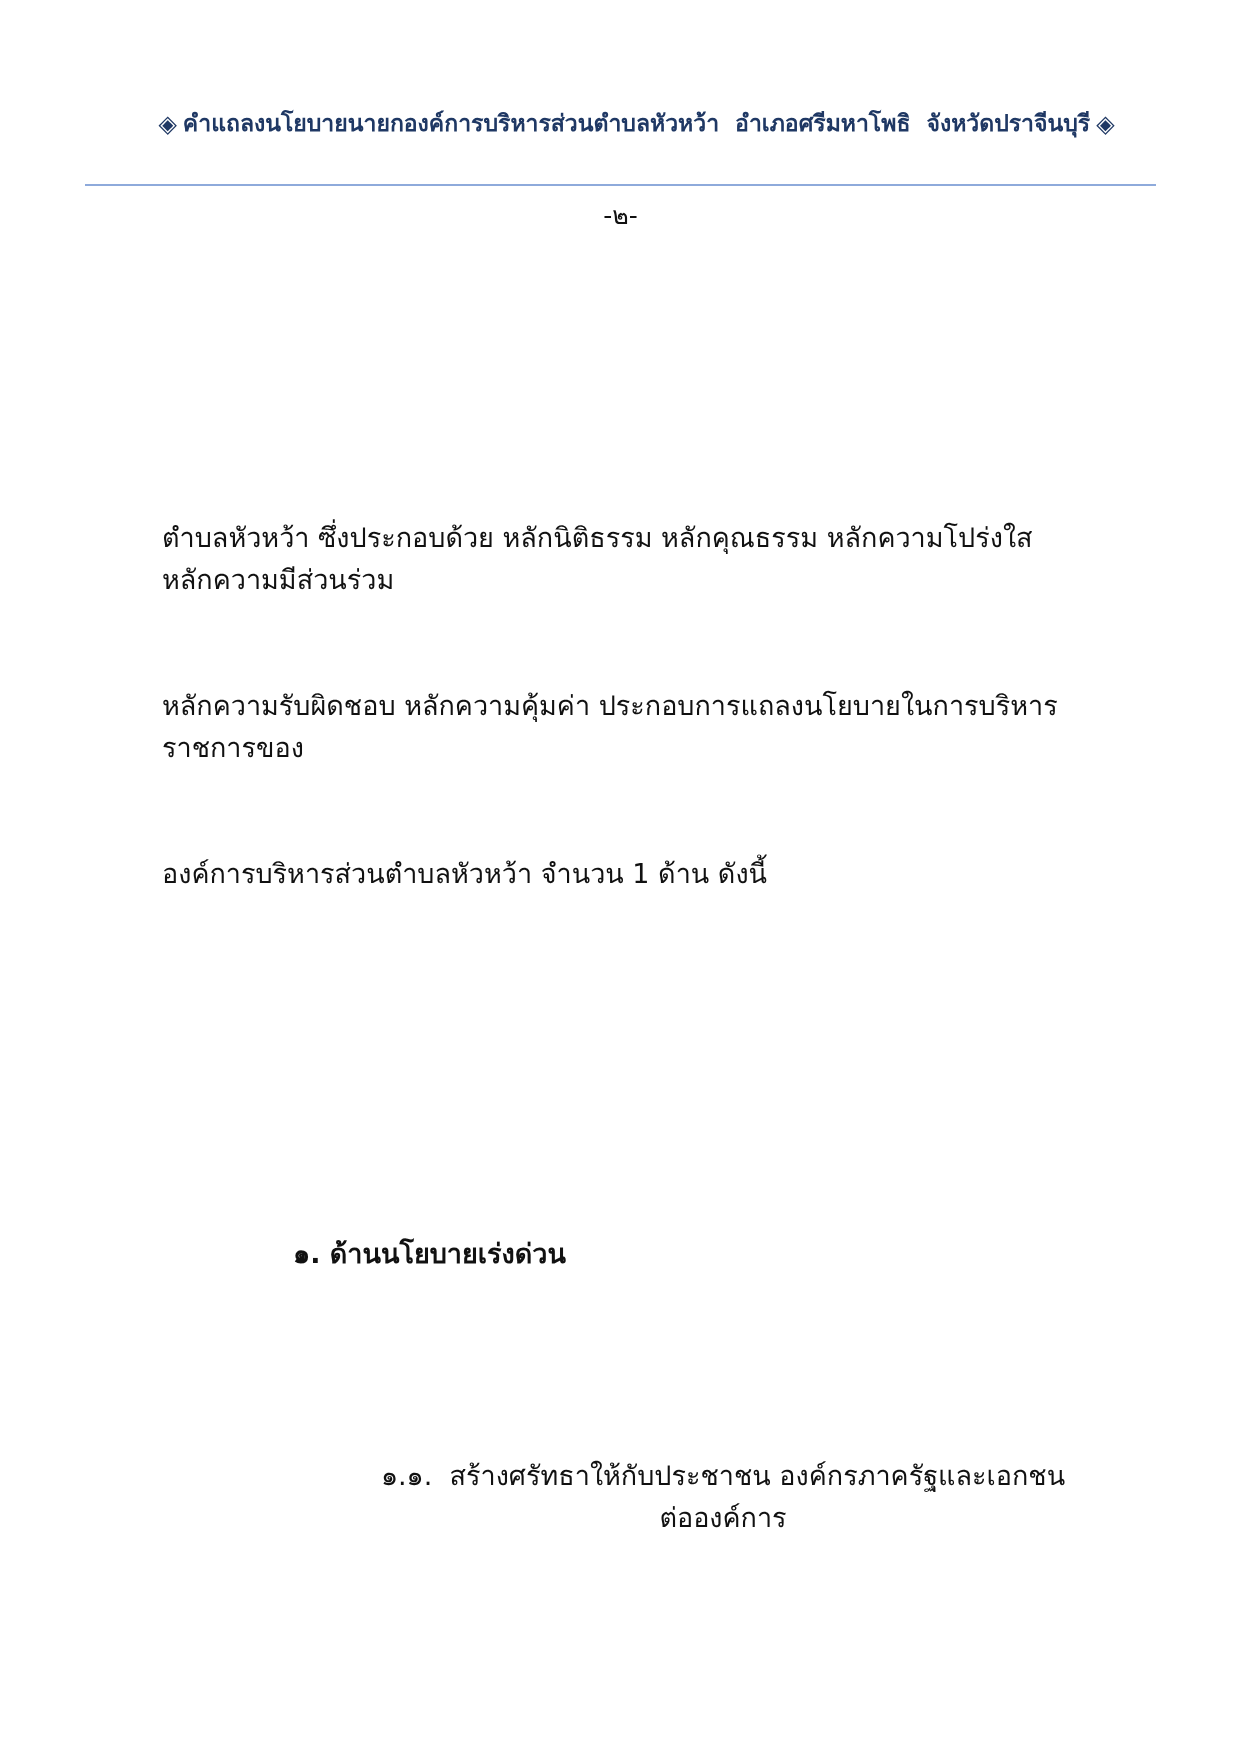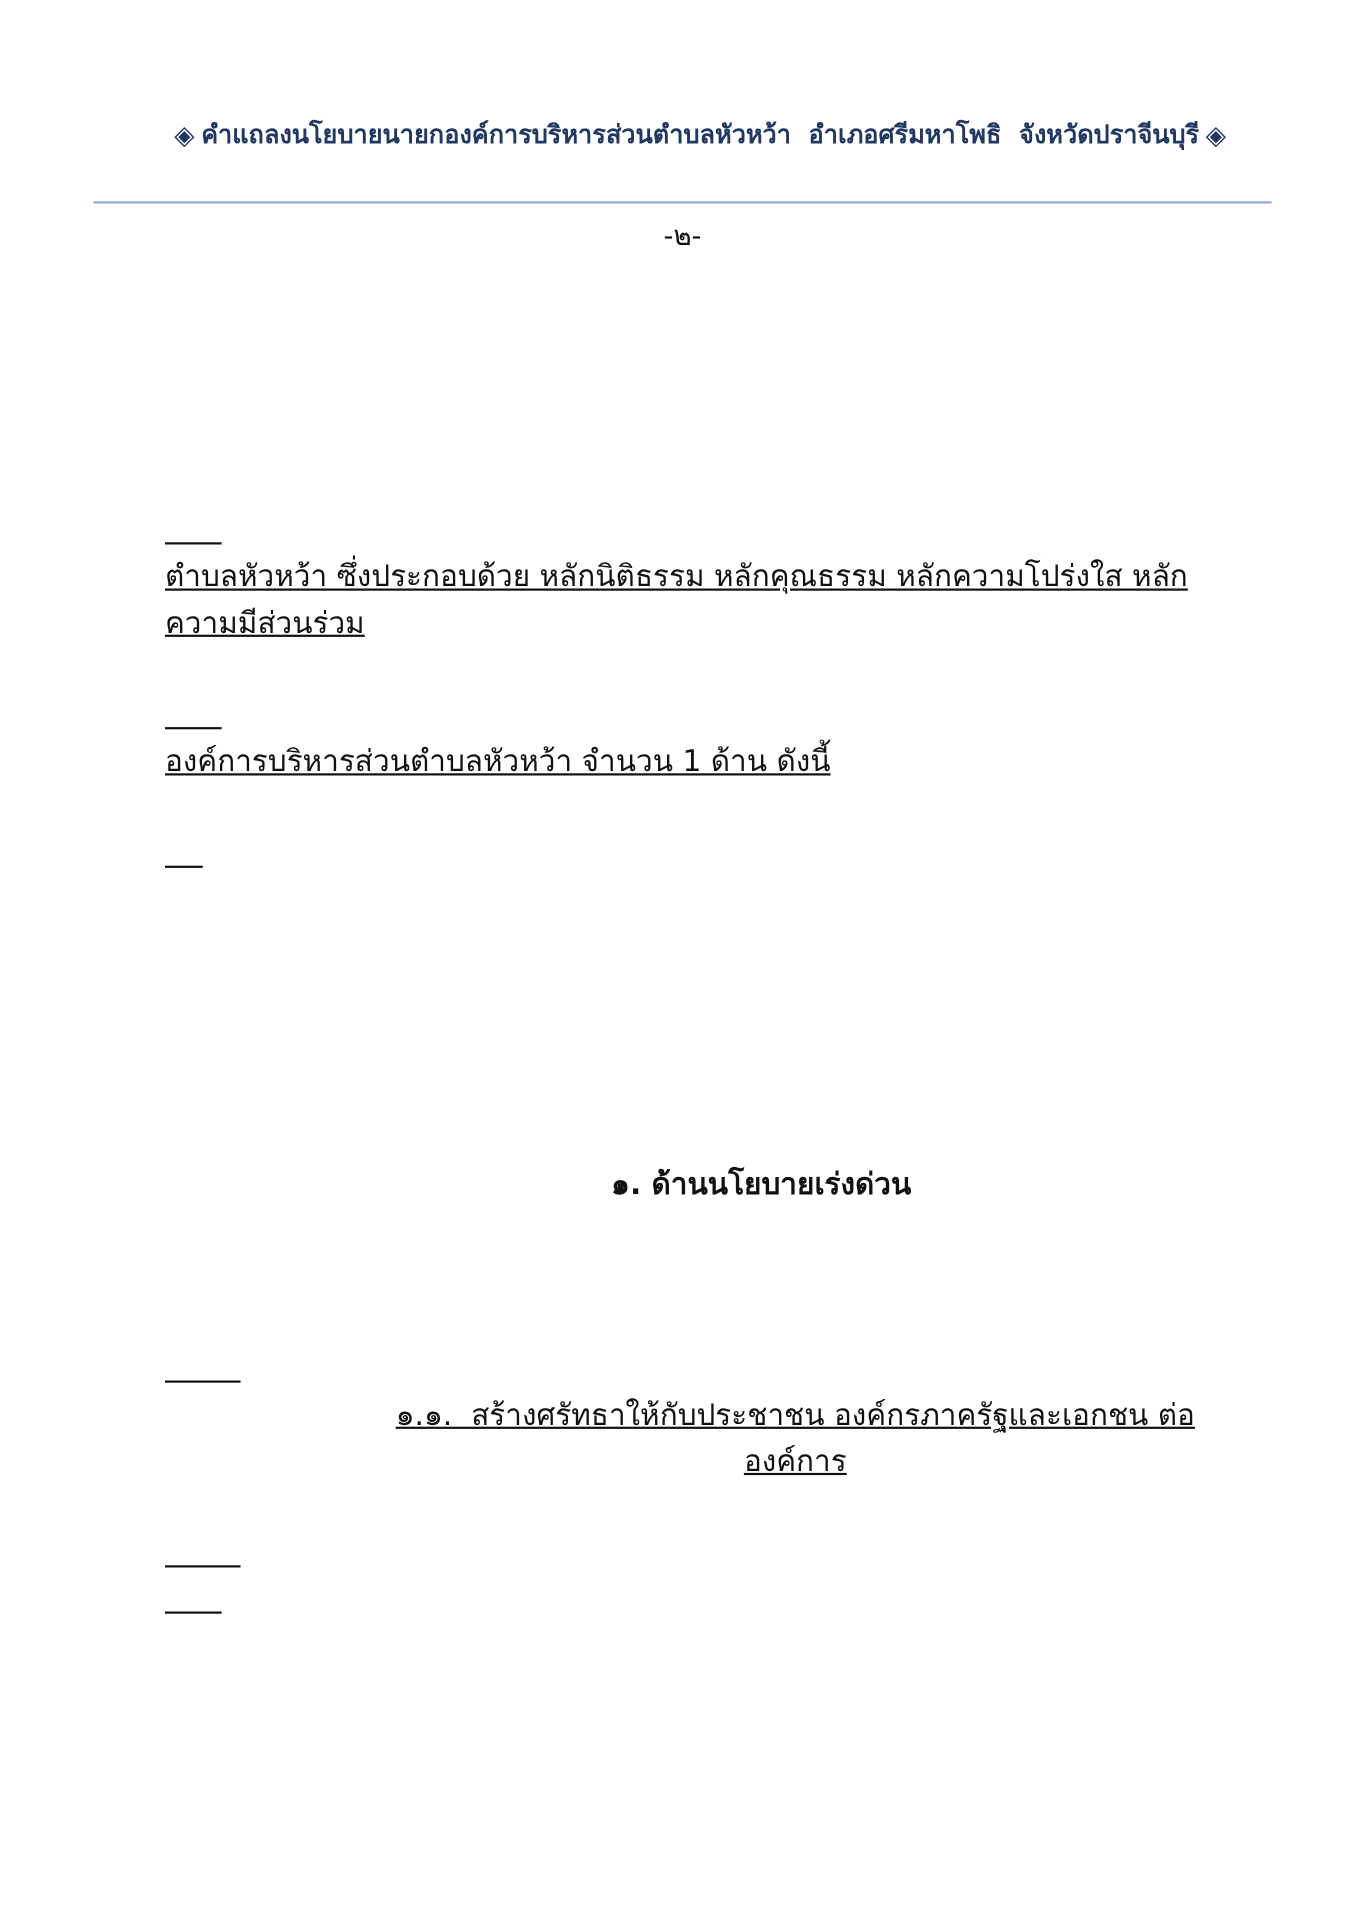--- a/index.html
+++ b/index.html
@@ -47,44 +47,44 @@
     margin:62px 150px 0 150px;
     width:941px;
     font-size:27px;
     line-height:42px;
     white-space:pre-wrap;
   }
   .line{display:block;}
   .first-line{padding-left:205px;text-align:center;}
   .section-heading{
     display:block;
-    margin-top:48px;
+    margin-top:32px;
     padding-left:143px;
     font-weight:bold;
-    text-align:center;
   }
-  .paragraph{margin:0;text-decoration:underline;}
+  .paragraph{margin:12px;}
 </style>
 </head>
 <body>
 
 <div class="page">
 
   <div class="doc-header">
     <span class="diamond">◈</span><span>คำแถลงนโยบายนายกองค์การบริหารส่วนตำบลหัวหว้า  อำเภอศรีมหาโพธิ  จังหวัดปราจีนบุรี</span><span class="diamond">◈</span>
   </div>
 
   <hr class="header-rule">
 
   <div class="page-number">-๒-</div>
 
   <div class="content">
 
     <div class="paragraph">
       <span class="line">ตำบลหัวหว้า ซึ่งประกอบด้วย หลักนิติธรรม หลักคุณธรรม หลักความโปร่งใส หลักความมีส่วนร่วม</span>
+      <span class="line">หลักความรับผิดชอบ หลักความคุ้มค่า ประกอบการแถลงนโยบายในการบริหารราชการของ</span>
       <span class="line">องค์การบริหารส่วนตำบลหัวหว้า จำนวน 1 ด้าน ดังนี้</span>
     </div>
 
     <div>
       <span class="section-heading">๑. ด้านนโยบายเร่งด่วน</span>
       <div class="paragraph">
         <span class="line first-line">๑.๑.  สร้างศรัทธาให้กับประชาชน องค์กรภาครัฐและเอกชน ต่อองค์การ</span>
         
       </div>
       

